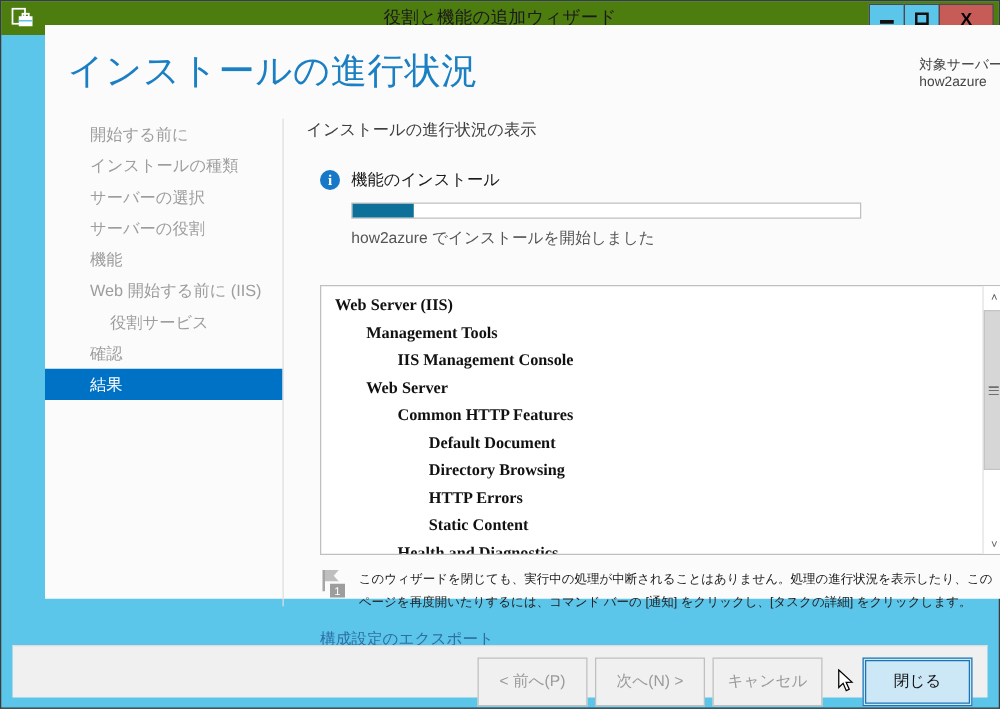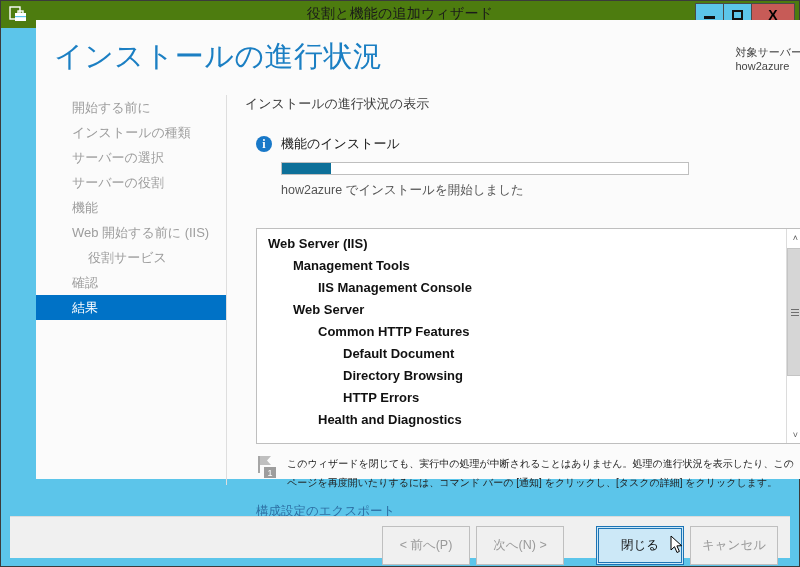--- a/index.html
+++ b/index.html
@@ -201,20 +201,21 @@
     height: 216px;
     background: #FFFFFF;
     border: 1px solid #BFBFBF;
     box-sizing: border-box;
     overflow: hidden;
   }
   .list-items {
     position: absolute;
     left: 0; top: 4px;
     width: 528px;
+    font-family: Liberation Serif, serif;
   }
   .list-row {
     font-size: 13px;
     font-weight: bold;
     color: #111;
     height: 22px;
     line-height: 22px;
     white-space: nowrap;
   }
   .lvl0 { padding-left: 11px; }
@@ -407,20 +408,21 @@
     <div class="listbox">
       <div class="list-items" id="list-items">
           <div class="list-row lvl0">Web Server (IIS)</div>
           <div class="list-row lvl1">Management Tools</div>
           <div class="list-row lvl2">IIS Management Console</div>
           <div class="list-row lvl1">Web Server</div>
           <div class="list-row lvl2">Common HTTP Features</div>
           <div class="list-row lvl3">Default Document</div>
           <div class="list-row lvl3">Directory Browsing</div>
           <div class="list-row lvl3">HTTP Errors</div>
+          <div class="list-row lvl3">Static Content</div>
           <div class="list-row lvl2">Health and Diagnostics</div>
         </div>
       <div class="scrollbar">
         <div class="sb-arrow">˄</div>
         <div class="sb-track">
           <div class="sb-thumb">
             <span class="sb-grip"></span>
           </div>
         </div>
         <div class="sb-arrow bottom">˅</div>
@@ -442,22 +444,22 @@
       </span>
     </div>
 
     <a class="export-link" href="#">構成設定のエクスポート</a>
   </div>
 
   <div class="footer">
     <div class="btnrow" id="btnrow">
         <div class="btn">&lt; 前へ(P)</div>
         <div class="btn">次へ(N) &gt;</div>
+        <div class="btn">キャンセル</div>
         <div class="btn primary gap-left">閉じる</div>
-        <div class="btn">キャンセル</div>
       </div>
   </div>
 
   <span class="cursor">
     <svg width="14" height="20" viewBox="0 0 14 20">
       <path d="M1 1 L1 15 L4.5 11.7 L7 17.5 L9.4 16.4 L6.9 10.9 L11.6 10.7 Z" fill="#ffffff" stroke="#000000" stroke-width="1"></path>
     </svg>
   </span>
 </div>
 

